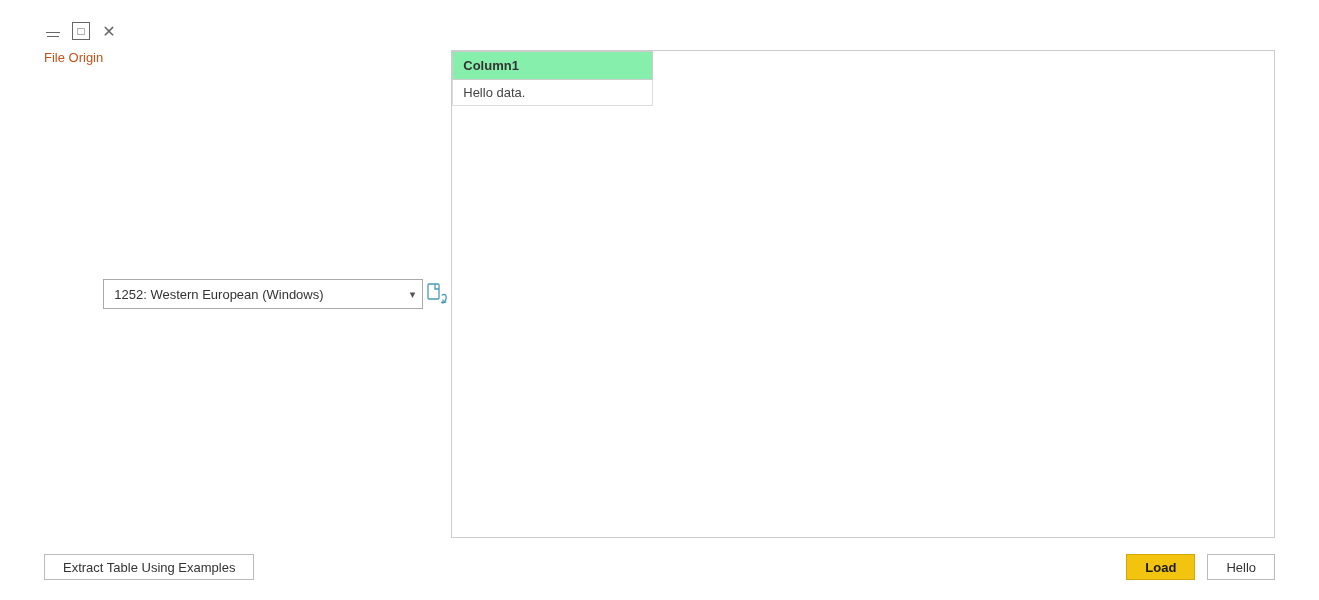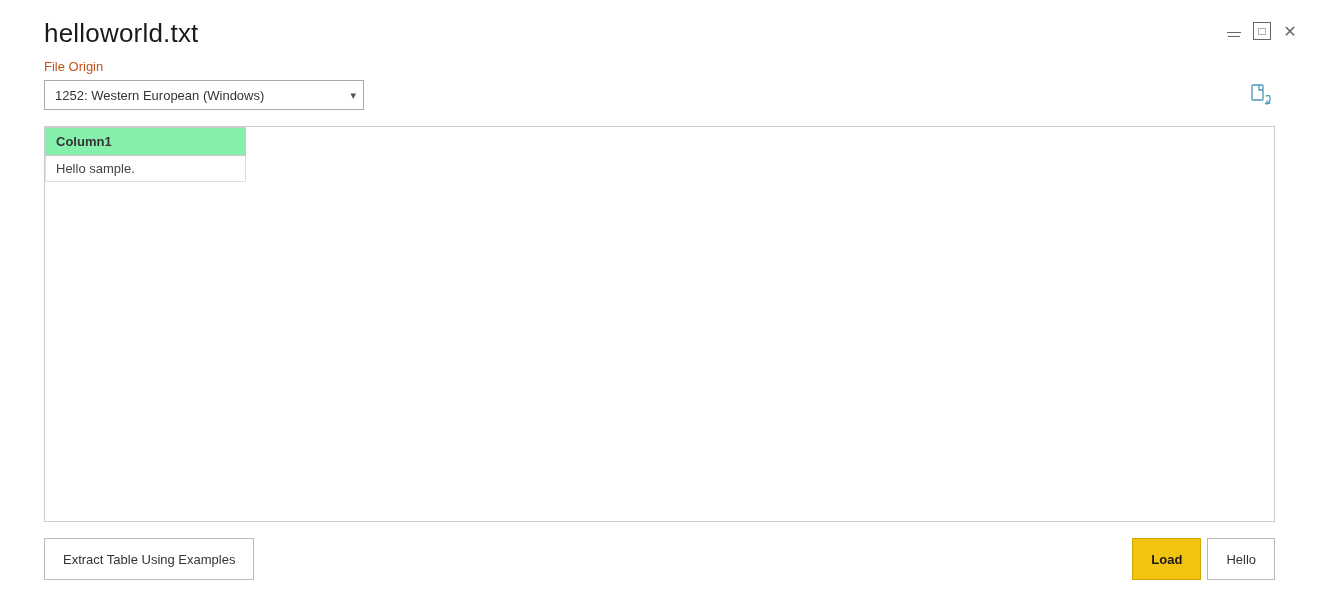--- a/index.html
+++ b/index.html
@@ -72,35 +72,34 @@
       height: 1.5px;
       background: #666;
       position: absolute;
       bottom: 3px;
     }
 
     .content-area {
       padding: 0 44px;
       flex: 1;
       display: flex;
-      flex-direction: column;
+      flex-direction: row;
     }
 
     .file-origin-label {
       color: #c0531a;
       font-size: 13px;
       margin-bottom: 6px;
     }
 
     .dropdown-row {
       display: flex;
       align-items: center;
       justify-content: space-between;
       margin-bottom: 16px;
-      gap: 9px;
     }
 
     .dropdown-wrapper {
       position: relative;
       width: 320px;
     }
 
     .dropdown-wrapper select {
       width: 100%;
       height: 30px;
@@ -173,25 +172,25 @@
       padding: 0 44px 20px 44px;
     }
 
     .footer-left {
       display: flex;
       gap: 10px;
     }
 
     .footer-right {
       display: flex;
-      gap: 6px;
+      gap: 12px;
     }
 
     .btn {
-      height: 42px;
+      height: 26px;
       padding: 0 18px;
       border: 1px solid #bbb;
       background: #ffffff;
       font-size: 13px;
       color: #333;
       cursor: pointer;
       display: flex;
       align-items: center;
       justify-content: center;
       white-space: nowrap;
@@ -203,21 +202,20 @@
       color: #1a1a1a;
       font-weight: 600;
     }
   </style>
 </head>
 <body>
 
 <div class="window">
 
   <div class="title-bar">
-    <h1 class="title-text">helloworld.txt</h1>
     <div class="window-controls">
       <button class="win-btn win-btn-minimize" title="Minimize">
         <span style="font-size:14px;color:#666;">—</span>
       </button>
       <button class="win-btn" title="Maximize">
         <span style="font-size:12px;color:#666;">□</span>
       </button>
       <button class="win-btn" title="Close" style="border:none;">
         <span style="font-size:16px;color:#666;">✕</span>
       </button>
@@ -251,21 +249,21 @@
 
     <div class="data-table-container">
       <table>
         <thead>
           <tr>
             <th>Column1</th>
           </tr>
         </thead>
         <tbody id="table-body">
         <tr>
-              <td>Hello sample.</td>
+              <td>Hello data.</td>
             </tr>
           </tbody>
       </table>
     </div>
 
   </div>
 
   <div class="footer">
     <div class="footer-left">
       <button class="btn">

